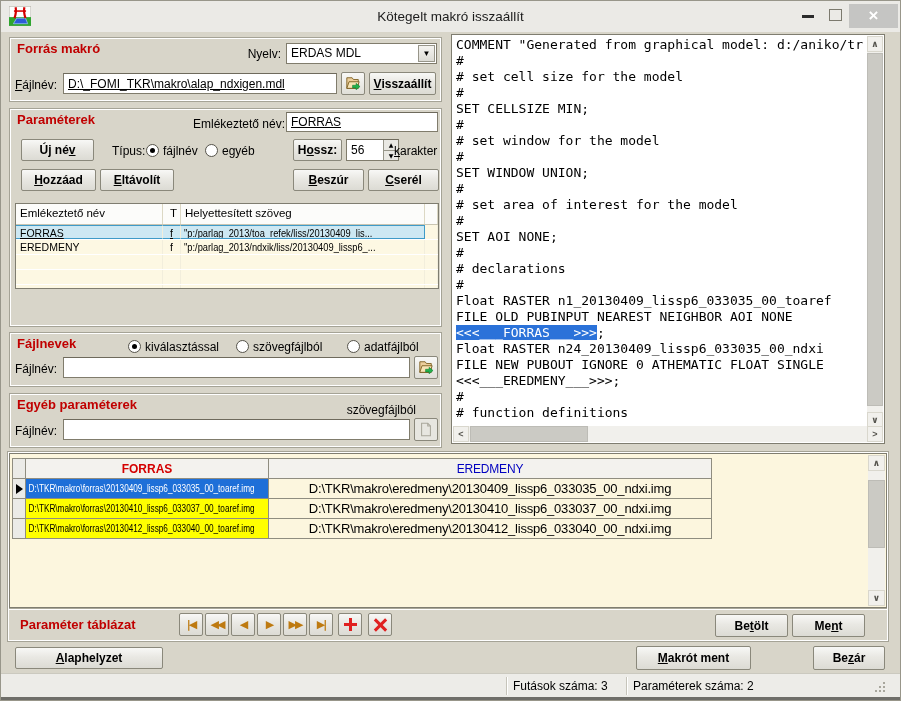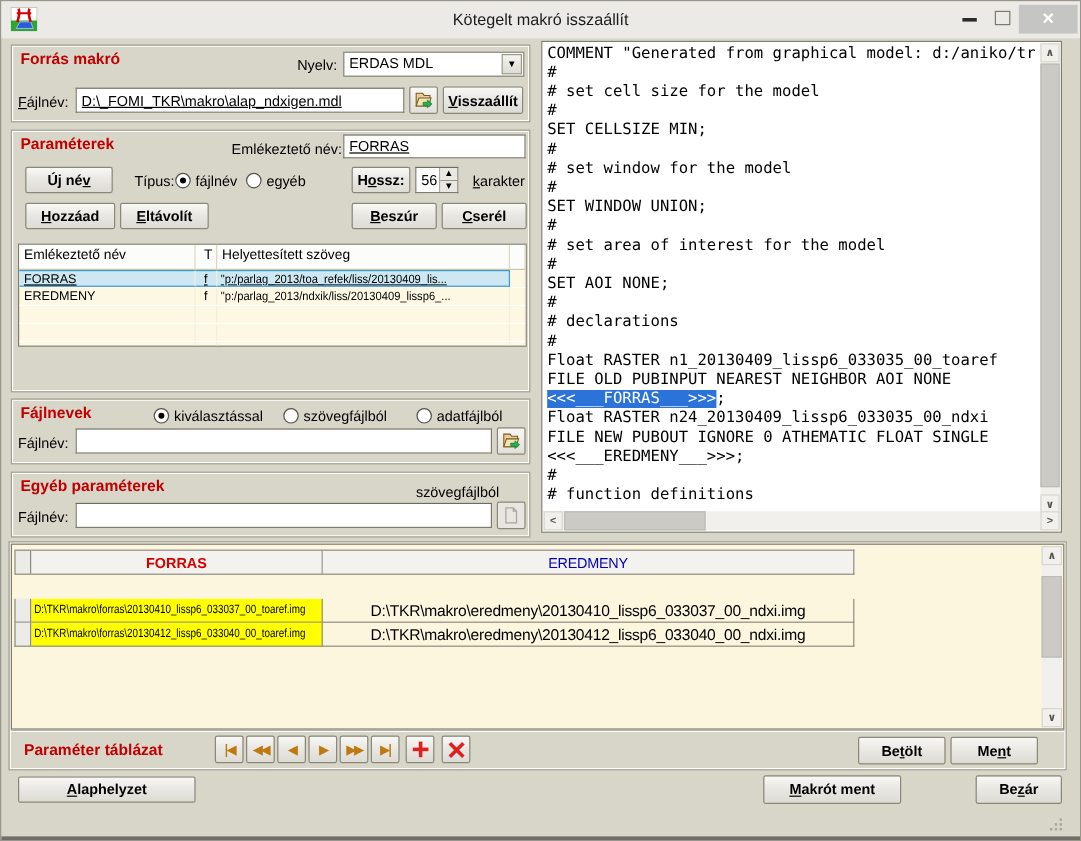--- a/index.html
+++ b/index.html
@@ -134,21 +134,21 @@
       <span><span>Új né</span><span class="u">v</span></span>
     </button>
   <div class="lbl" style="left:111px;top:143px">Típus:</div>
   <div class="rad on" style="left:145px;top:143px"></div>
   <div class="lbl" style="left:162px;top:143px">fájlnév</div>
   <div class="rad" style="left:204px;top:143px"></div>
   <div class="lbl" style="left:221px;top:143px">egyéb</div>
   <button class="btn" style="left:292px;top:138px;width:49px;height:22px">
       <span><span>H</span><span class="u">o</span><span>ssz:</span></span>
     </button>
-  <div class="inp" style="left:345px;top:138px;width:36px;height:22px;padding:0">
+  <div class="inp" style="left:345px;top:138px;width:53px;height:22px;padding:0">
     <span style="position:absolute;left:4px;top:3px">56</span>
     <span style="position:absolute;right:0;top:0;bottom:0;width:14px;border-left:1px solid #979589">
       <span style="position:absolute;left:0;right:0;top:0;height:10px;background:#E9E8E3;border-bottom:1px solid #979589;text-align:center;font-size:6px;line-height:10px;font-family:'DejaVu Sans',sans-serif">▲</span>
       <span style="position:absolute;left:0;right:0;bottom:0;height:9px;background:#E9E8E3;text-align:center;font-size:6px;line-height:9px;font-family:'DejaVu Sans',sans-serif">▼</span>
     </span>
   </div>
   <div class="lbl" style="left:393px;top:143px"><span class="u">k</span><span>arakter</span></div>
   <button class="btn" style="left:20px;top:168px;width:75px;height:22px">
       <span><span class="u">H</span><span>ozzáad</span></span>
     </button>
@@ -286,20 +286,31 @@
 
   <div class="panel">
     <div class="btable">
 
       <div class="brow" style="top:4px;height:21px">
         <div class="bind" style="border-top:1px solid #8F8D80"></div>
         <div class="bc1 bh" style="color:#D40000;font-weight:bold">FORRAS</div>
         <div class="bc2 bh" style="color:#0000C0">EREDMENY</div>
       </div>
 
+      <div class="brow" style="top:25px">
+        <div class="bind">
+            <div class="tri"></div>
+          </div>
+        <div class="bc1 cell-sel">
+            <span class="sq1">D:\TKR\makro\forras\20130409_lissp6_033035_00_toaref.img</span>
+          </div>
+        <div class="bc2">
+            <span>D:\TKR\makro\eredmeny\20130409_lissp6_033035_00_ndxi.img</span>
+          </div>
+      </div>
       <div class="brow" style="top:45px">
         <div class="bind"></div>
         <div class="bc1 cell-yel">
             <span class="sq1">D:\TKR\makro\forras\20130410_lissp6_033037_00_toaref.img</span>
           </div>
         <div class="bc2">
             <span>D:\TKR\makro\eredmeny\20130410_lissp6_033037_00_ndxi.img</span>
           </div>
       </div>
       <div class="brow" style="top:65px">
@@ -363,16 +374,22 @@
   <button class="btn" style="left:14px;top:646px;width:148px;height:22px">
       <span><span class="u">A</span><span>laphelyzet</span></span>
     </button>
   <button class="btn" style="left:635px;top:645px;width:115px;height:24px">
       <span><span class="u">M</span><span>akrót ment</span></span>
     </button>
   <button class="btn" style="left:812px;top:645px;width:72px;height:24px">
       <span><span>Be</span><span class="u">z</span><span>ár</span></span>
     </button>
 
+  <div class="statusbar">
+    <div class="sdiv" style="left:505px"></div>
+    <div class="sdiv" style="left:625px"></div>
+    <div class="abs" style="left:512px;top:5px;font-size:12px">Futások száma: 3</div>
+    <div class="abs" style="left:632px;top:5px;font-size:12px">Paraméterek száma: 2</div>
+  </div>
   <div class="grip"></div>
   <div class="bedge"></div>
 
 </div>
 
 </body></html>

